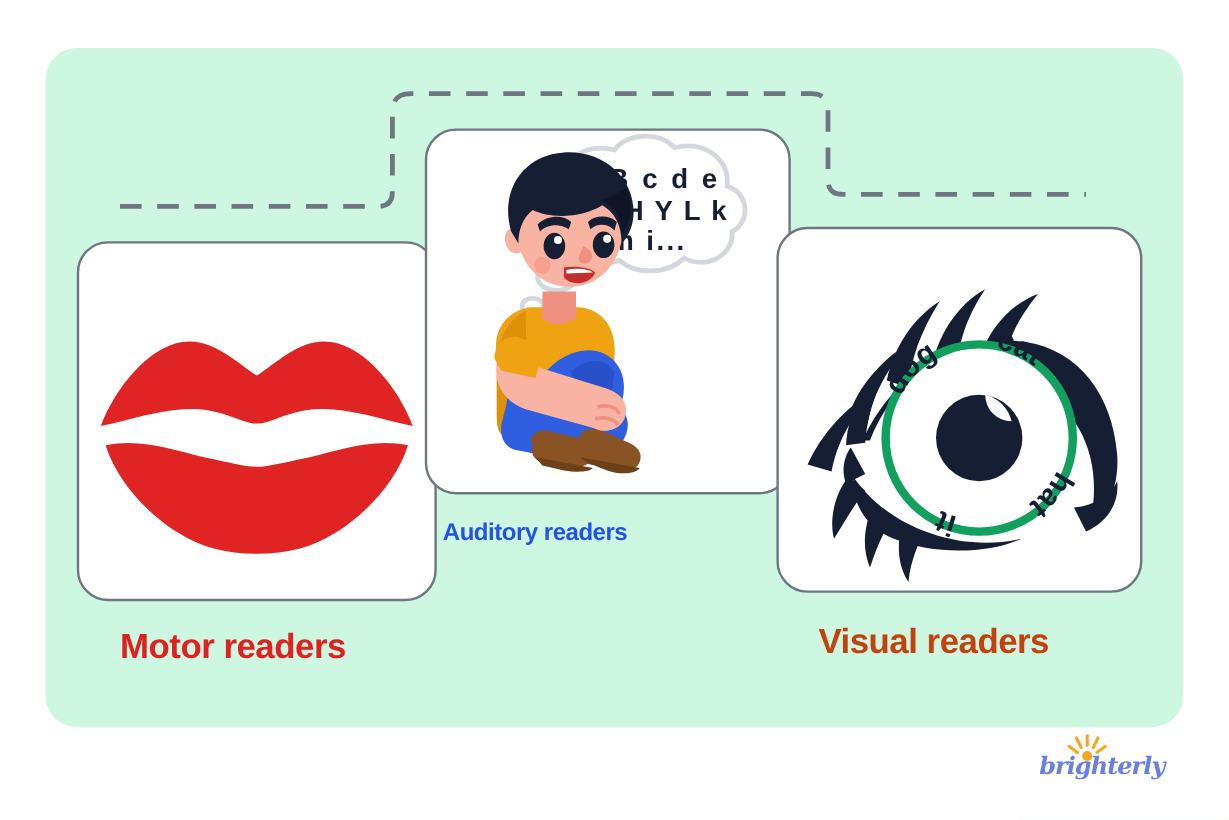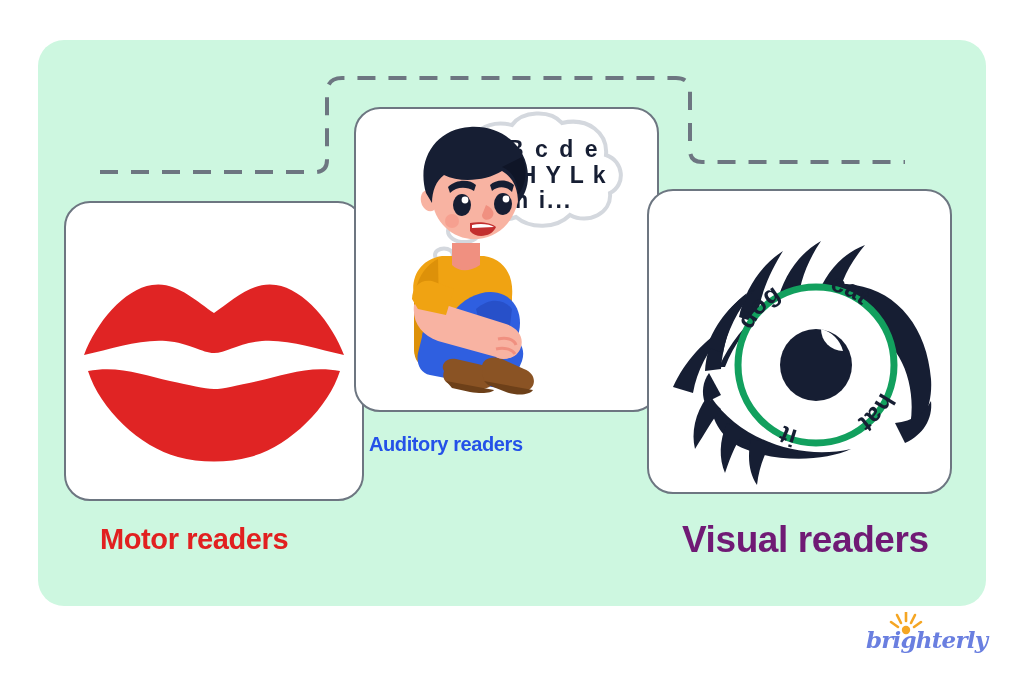--- a/index.html
+++ b/index.html
@@ -63,40 +63,40 @@
     font-size: 29px;
     color: #e12020;
   }
   .label-auditory {
     left: 369px; top: 433px;
     font-size: 20px;
     color: #2451e8;
   }
   .label-visual {
     left: 682px; top: 519px;
-    font-size: 37px;
-    color: #701a75;
+    font-size: 29px;
+    color: #c2410c;
   }
 
   
   .logo {
     position: absolute;
     left: 866px;
     top: 612px;
     width: 130px;
     height: 50px;
   }
   .logo-text {
     position: absolute;
     left: 0;
     top: 14px;
     font-family: "DejaVu Serif", serif;
     font-style: italic;
     font-weight: bold;
-    font-size: 23px;
+    font-size: 20px;
     color: #6a7fe0;
     letter-spacing: -0.8px;
   }
 
   
   .art { position: absolute; left: 0; top: 0; }
 </style>
 </head>
 <body>
 

